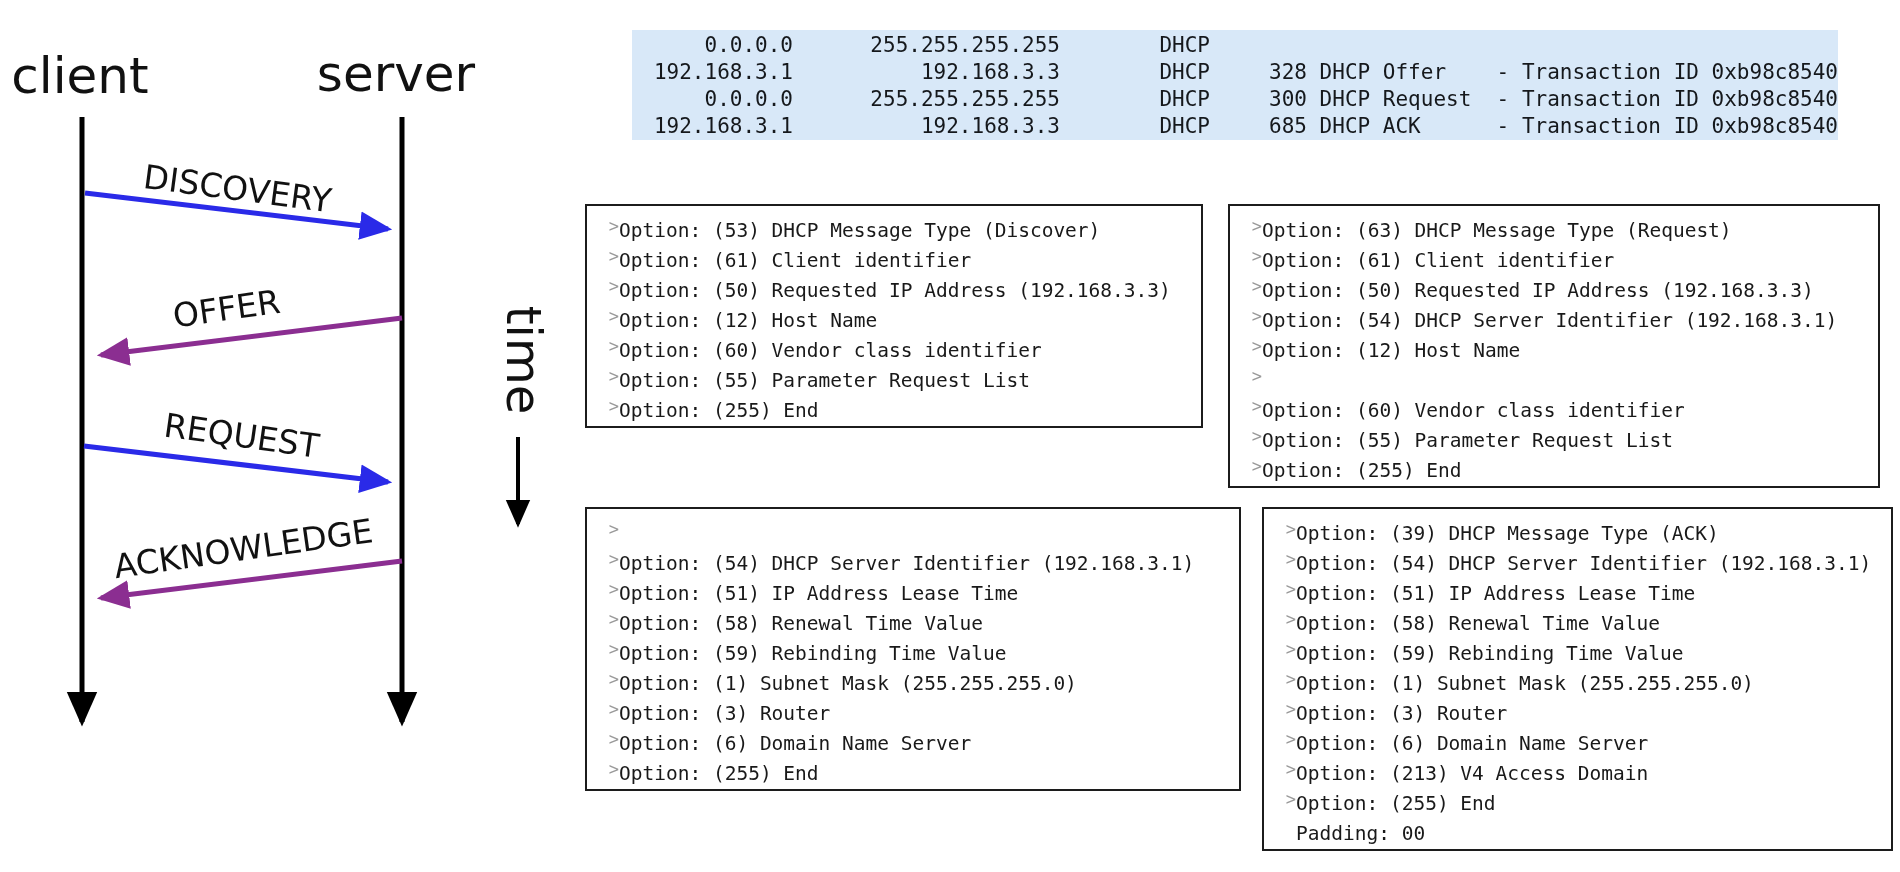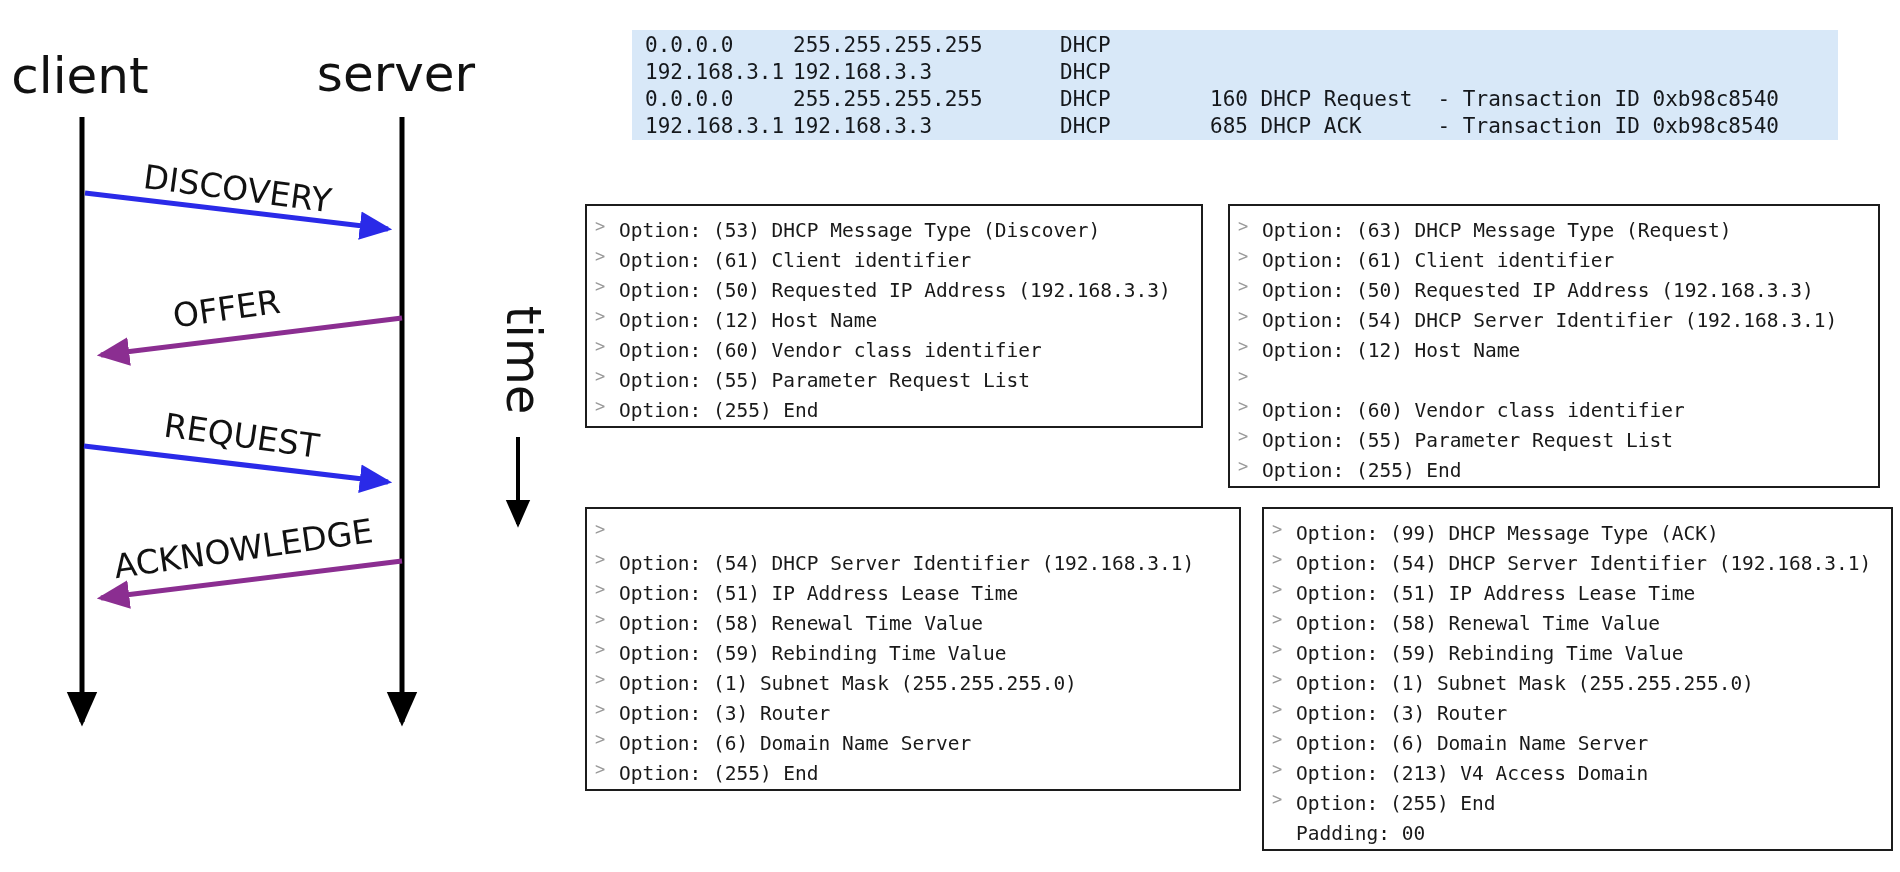--- a/index.html
+++ b/index.html
@@ -1,17 +1,17 @@
 <!DOCTYPE html>
 <html><head>
 <meta charset="utf-8">
 <style>
   html,body{margin:0;padding:0;background:#ffffff;}
   .stage{position:relative;width:1900px;height:872px;background:#ffffff;overflow:hidden;
-         font-family:"DejaVu Sans","Liberation Sans",sans-serif;}
+         font-family:"DejaVu Sans","Liberation Sans",sans-serif;text-align:right;}
   svg.seq{position:absolute;left:0;top:0;}
 
   
   .packet-list{
     position:absolute;left:632px;top:30px;width:1206px;height:110px;
     background:#d8e8f8;padding-top:2px;box-sizing:border-box;
     font-family:"DejaVu Sans Mono","Liberation Mono",monospace;
     font-size:21px;color:#15181c;
   }
   .prow{
@@ -81,27 +81,28 @@
       <div class="prow">
         <span>0.0.0.0</span>
         <span>255.255.255.255</span>
         <span>DHCP</span>
       </div>
 
       <div class="prow">
         <span>192.168.3.1</span>
         <span>192.168.3.3</span>
         <span>DHCP</span>
+        <span>328 DHCP Offer    - Transaction ID 0xb98c8540</span>
       </div>
 
       <div class="prow">
         <span>0.0.0.0</span>
         <span>255.255.255.255</span>
         <span>DHCP</span>
-        <span>160 DHCP Request  - Transaction ID 0xb98c8540</span>
+        <span>300 DHCP Request  - Transaction ID 0xb98c8540</span>
       </div>
 
       <div class="prow">
         <span>192.168.3.1</span>
         <span>192.168.3.3</span>
         <span>DHCP</span>
         <span>685 DHCP ACK      - Transaction ID 0xb98c8540</span>
       </div>
     </div>
 
@@ -234,21 +235,21 @@
       <div class="oline">
         <span class="chev">&gt;</span>
         <span class="otext">Option: (255) End</span>
       </div>
     </div>
 
   <div class="opanel p-ack">
 
       <div class="oline">
         <span class="chev">&gt;</span>
-        <span class="otext">Option: (99) DHCP Message Type (ACK)</span>
+        <span class="otext">Option: (39) DHCP Message Type (ACK)</span>
       </div>
 
       <div class="oline">
         <span class="chev">&gt;</span>
         <span class="otext">Option: (54) DHCP Server Identifier (192.168.3.1)</span>
       </div>
 
       <div class="oline">
         <span class="chev">&gt;</span>
         <span class="otext">Option: (51) IP Address Lease Time</span>

